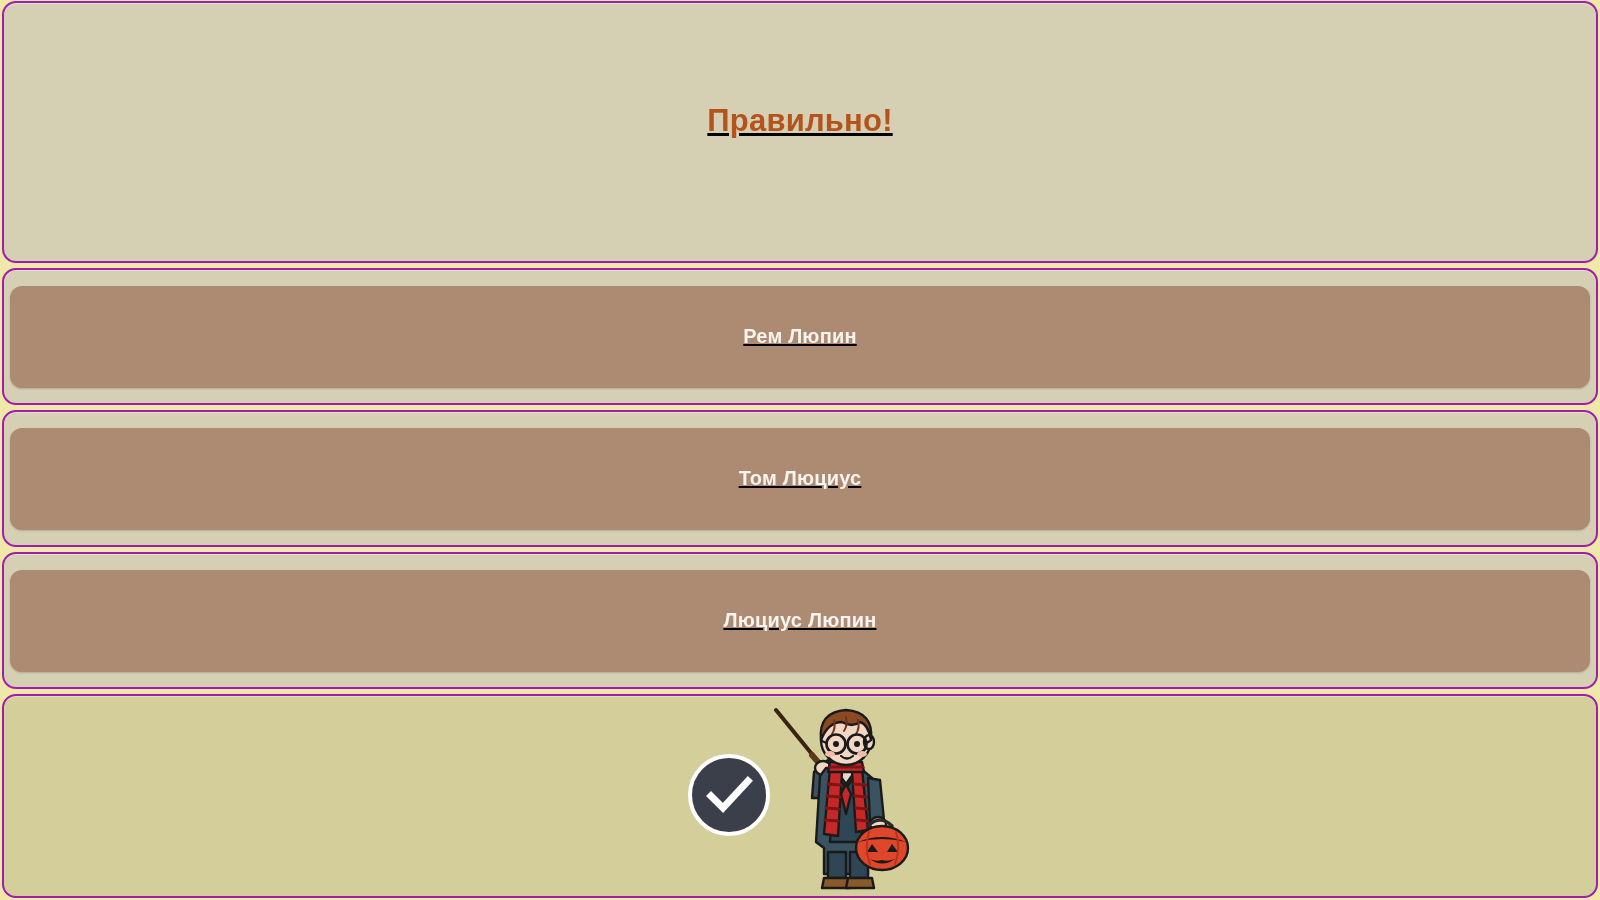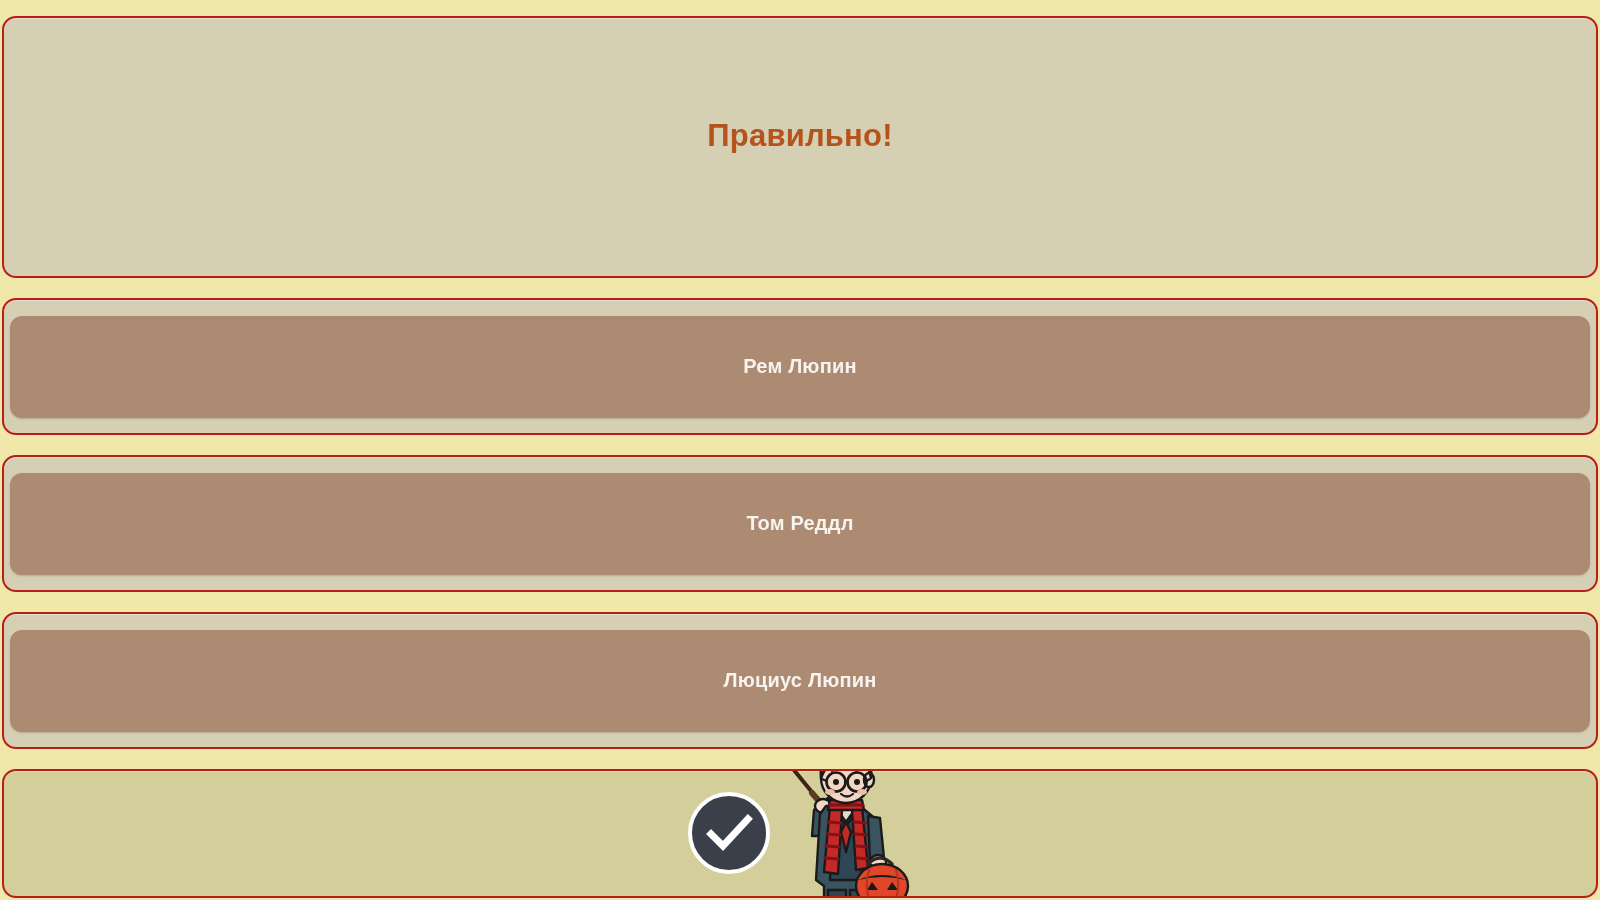--- a/index.html
+++ b/index.html
@@ -15,25 +15,26 @@
     background: #f0e8a8;
     font-family: "Liberation Sans", "DejaVu Sans", sans-serif;
     display: flex;
     flex-direction: column;
     align-items: stretch;
   }
 
   
   .panel {
     background: #d5d0b4;
-    border: 2px solid #b91c1c;
+    border: 2px solid #a21caf;
     border-radius: 14px;
-    margin: 16px 2px;
+    margin: 1px 2px;
     position: relative;
     box-shadow: 0 1px 0 rgba(255,255,255,0.35) inset;
+    text-decoration: underline;
   }
 
   
   #title-panel {
     height: 262px;
     flex: 0 0 262px;
     display: flex;
     align-items: flex-start;
     justify-content: center;
     border-top-left-radius: 14px;
@@ -123,21 +124,21 @@
 
 <div class="panel" id="title-panel">
   <div id="title-text">Правильно!</div>
 </div>
 
 <div class="panel option-panel">
   <div class="option-button">Рем Люпин</div>
 </div>
 
 <div class="panel option-panel">
-  <div class="option-button">Том Реддл</div>
+  <div class="option-button">Том Люциус</div>
 </div>
 
 <div class="panel option-panel">
   <div class="option-button">Люциус Люпин</div>
 </div>
 
 <div class="panel" id="feedback-panel">
   <div id="feedback-stage">
 
     <svg id="check-badge" viewBox="0 0 82 82">

